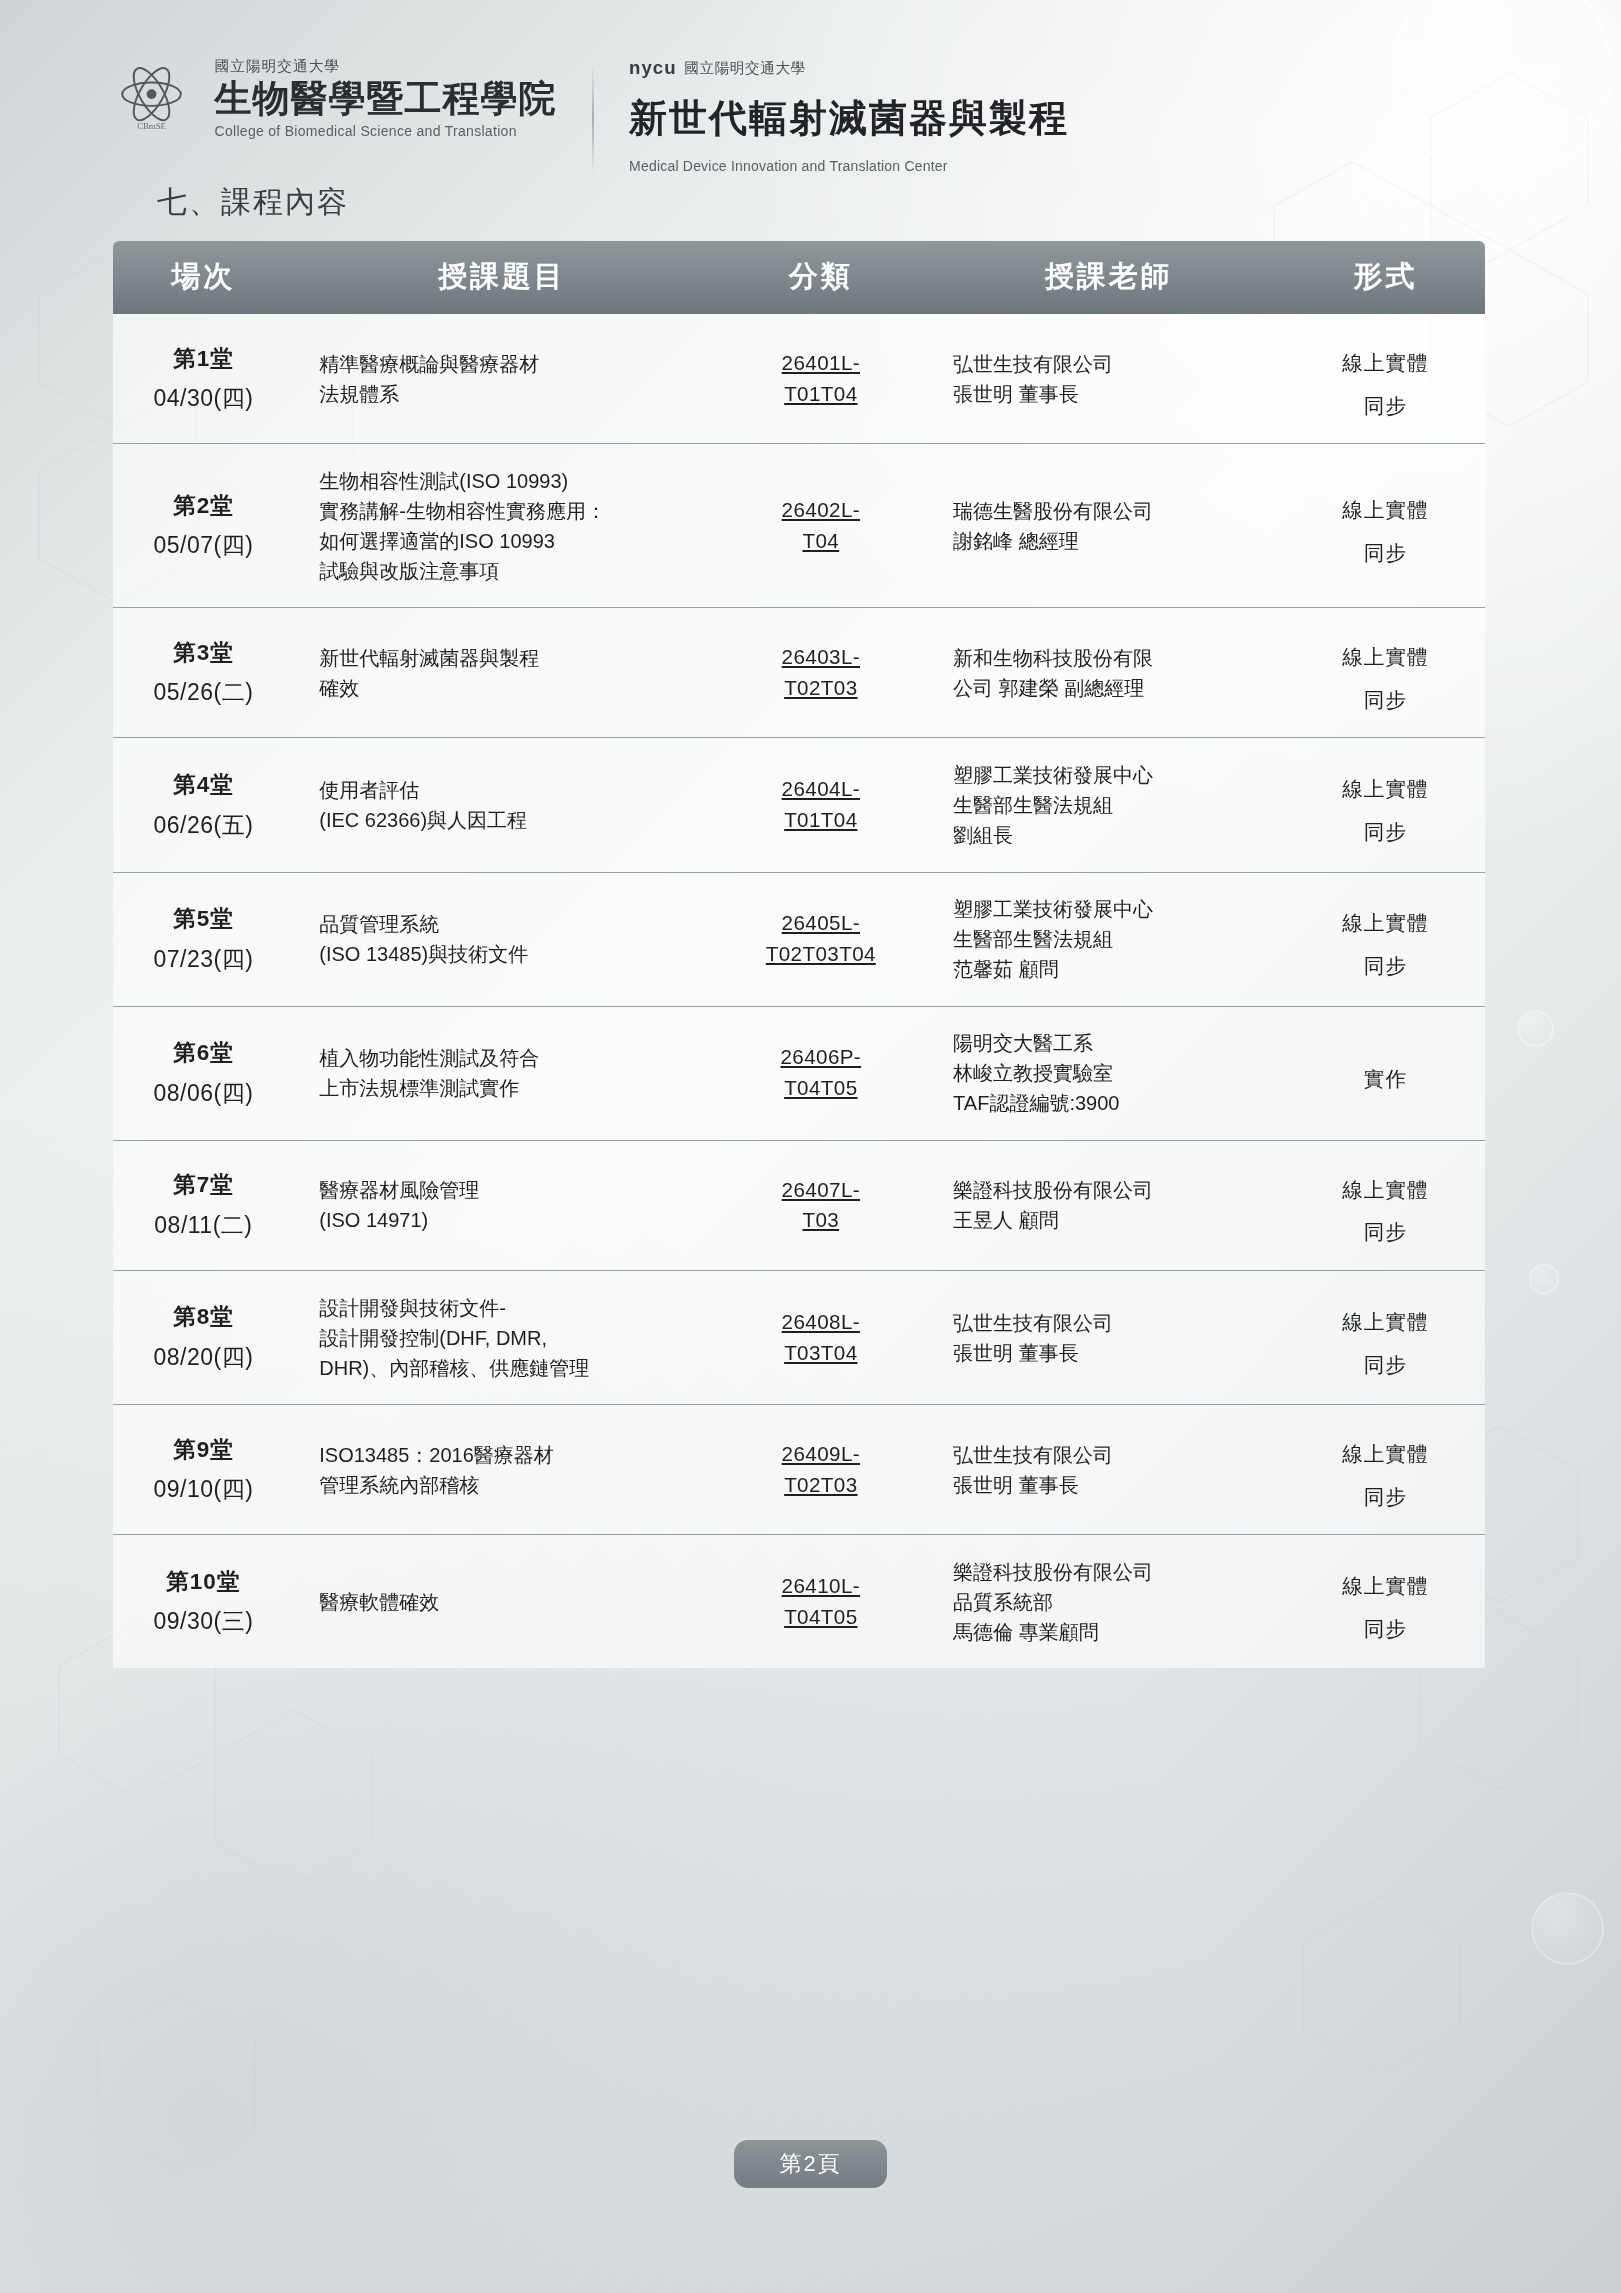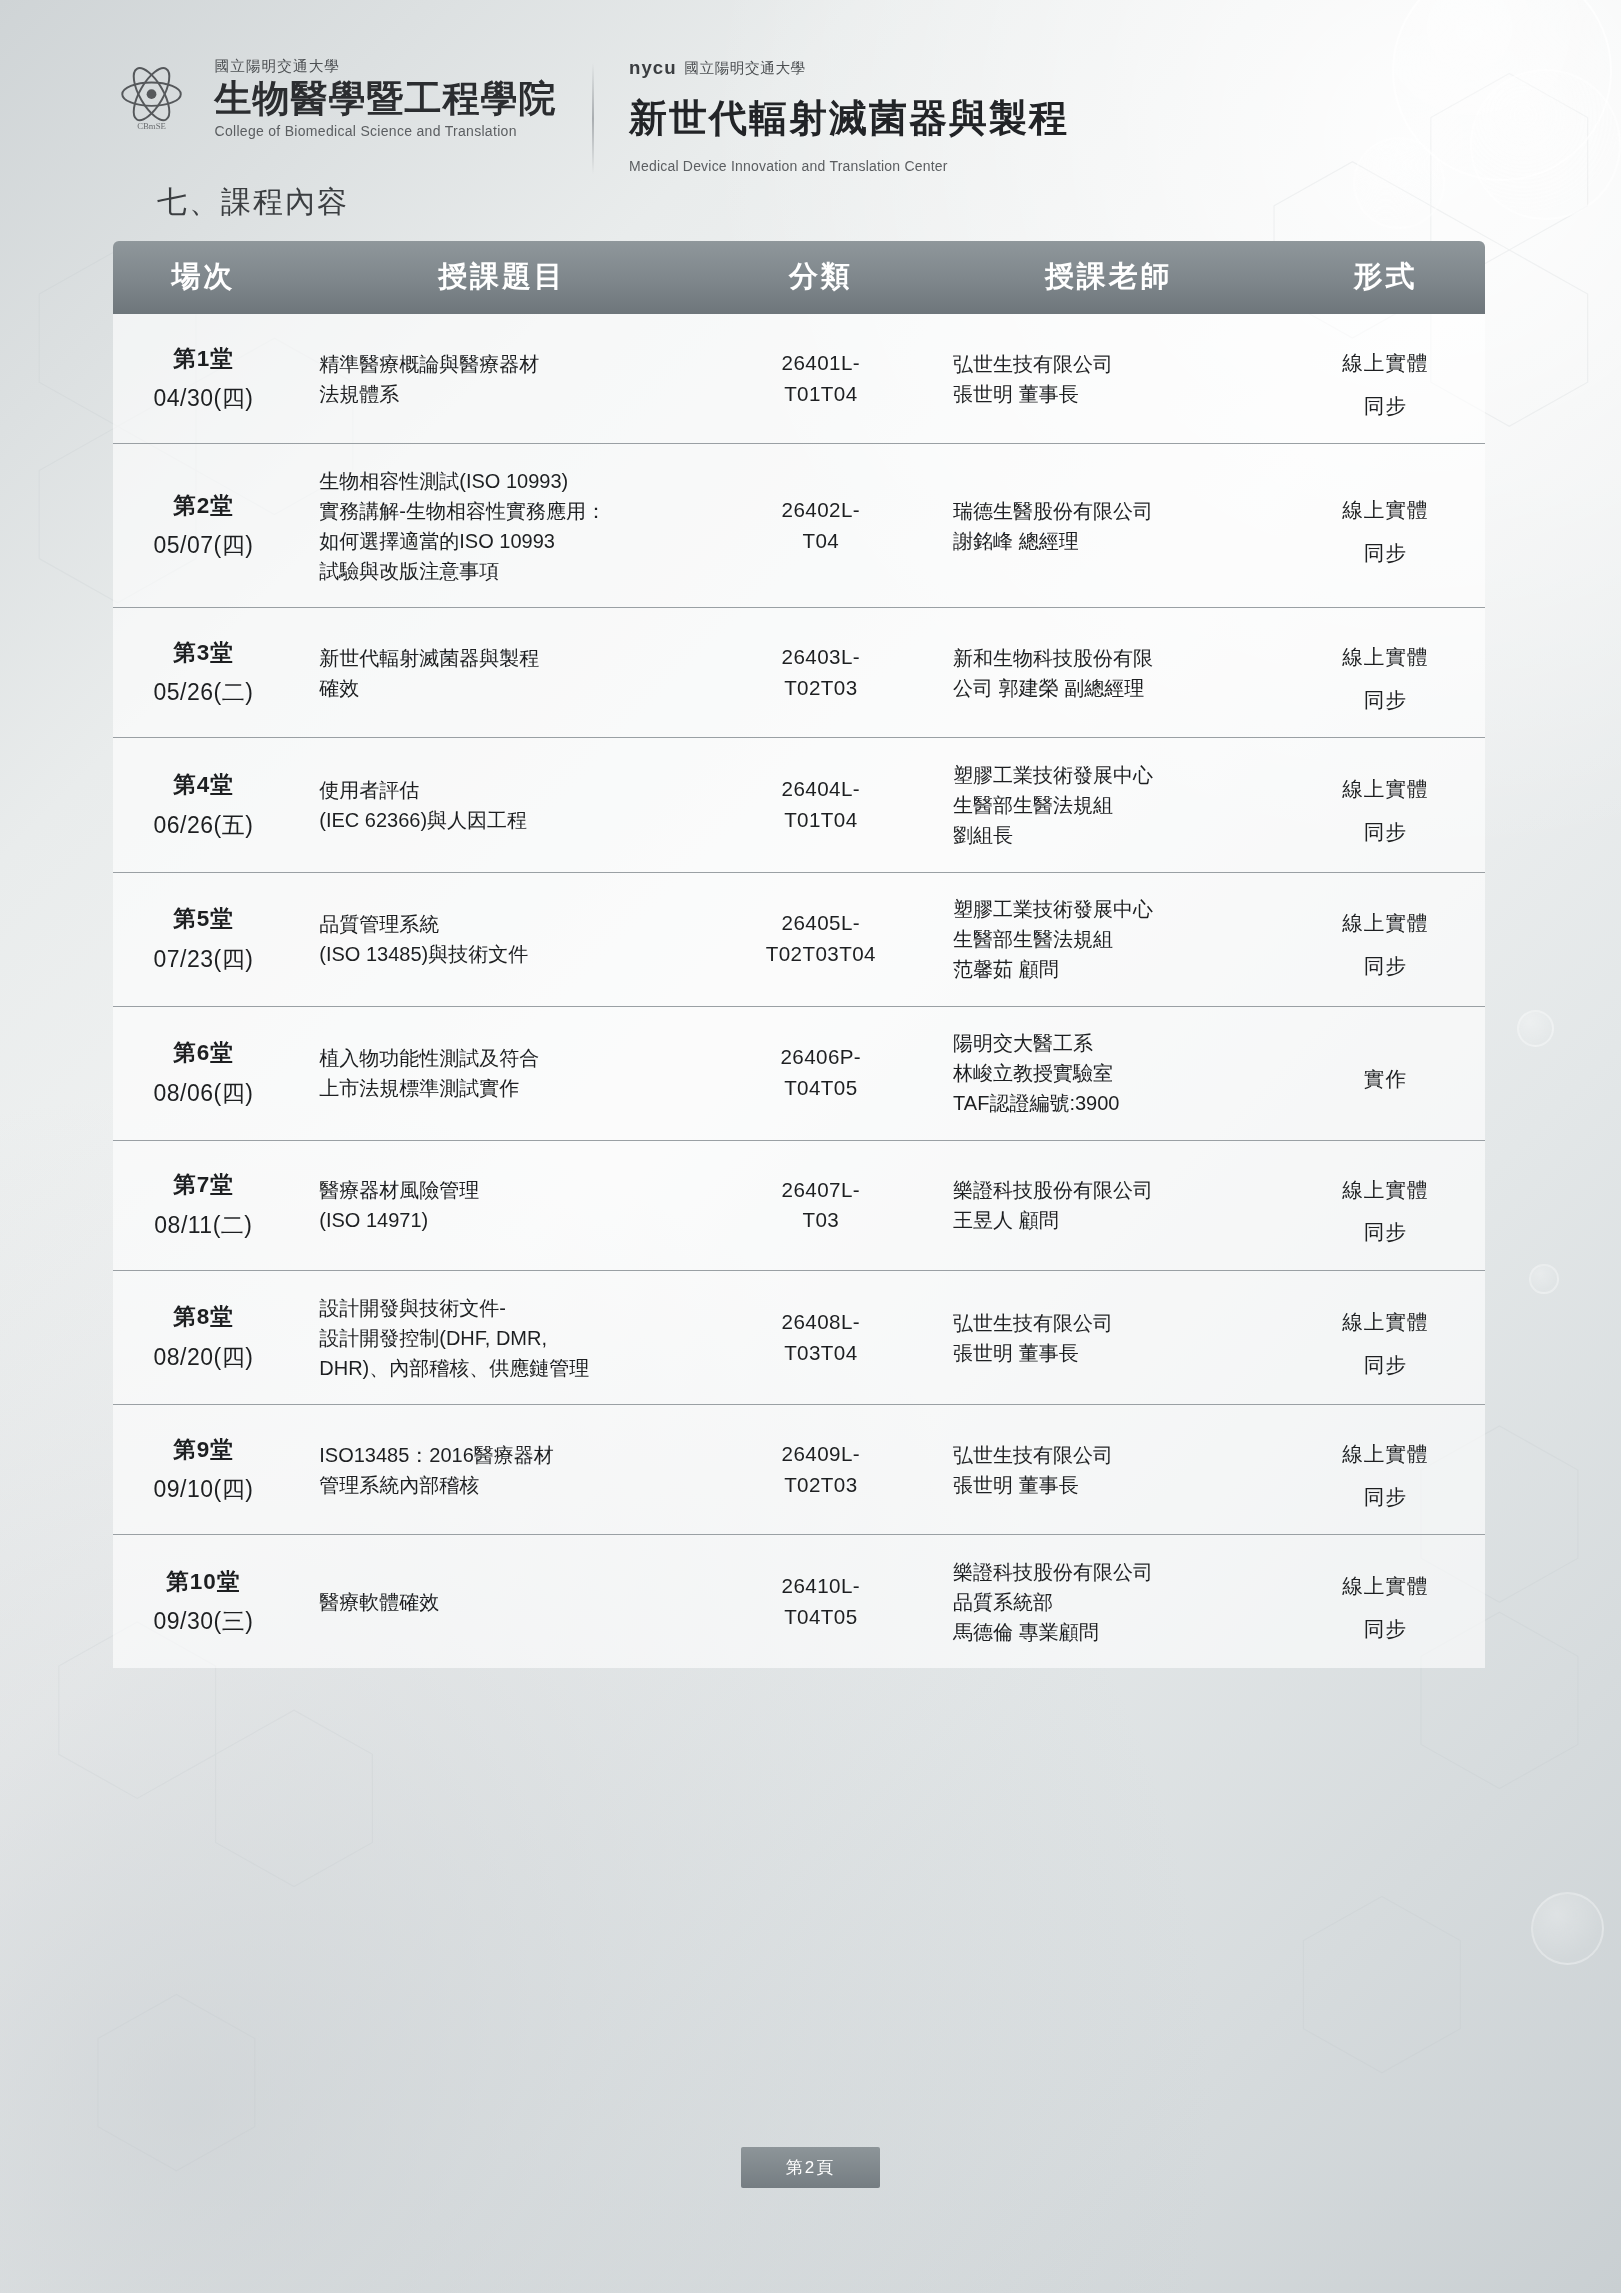--- a/index.html
+++ b/index.html
@@ -175,41 +175,41 @@
     font-weight: bold;
     letter-spacing: 1px;
     display: block;
   }
   .sess-date {
     font-size: 23px;
     letter-spacing: 0.5px;
     display: block;
     margin-top: 5.9px;
   }
-  .cat-line { display: block; font-size: 20.6px; letter-spacing: 0.4px; }
+  .cat-line { display: block; font-size: 20.6px; letter-spacing: 0.4px; text-decoration: underline; }
   .fmt-line { display: block; font-size: 20.6px; letter-spacing: 1px; margin-top: 12px; }
   .topic-line { display: block; }
   .teacher-line { display: block; }
 
   
   .footer-bar {
     position: absolute;
     left: 0;
     right: 0;
     bottom: 106px;
     display: flex;
     justify-content: center;
   }
   .footer-pill {
     background: linear-gradient(to bottom, #8d9599 0%, #757d82 100%);
     color: #ffffff;
-    font-size: 17px;
+    font-size: 22px;
     letter-spacing: 2px;
     padding: 8.8px 45px;
-    border-radius: 2px;
+    border-radius: 14px;
   }
 </style>
 </head>
 <body>
 
 <div class="page">
 
   <svg class="hexgrid deco" viewBox="0 0 1654 2340" preserveAspectRatio="none">
     <g stroke="#b9c0c4" stroke-width="1.2" fill="none" opacity="0.5">
       <polygon points="40,300 120,255 200,300 200,390 120,435 40,390"></polygon>

